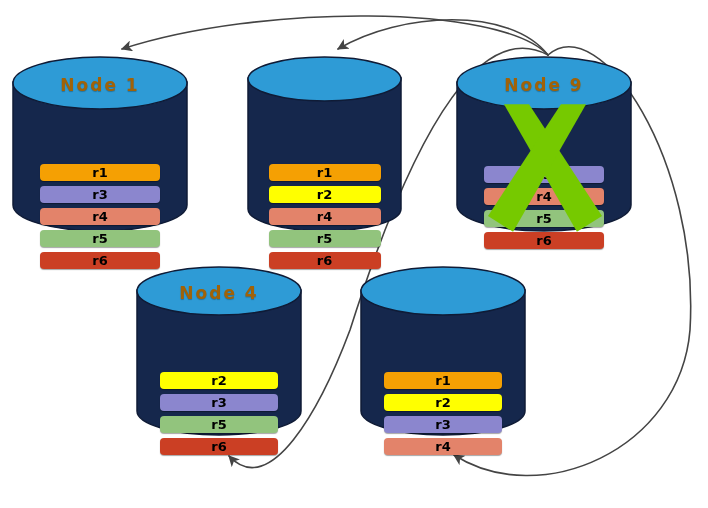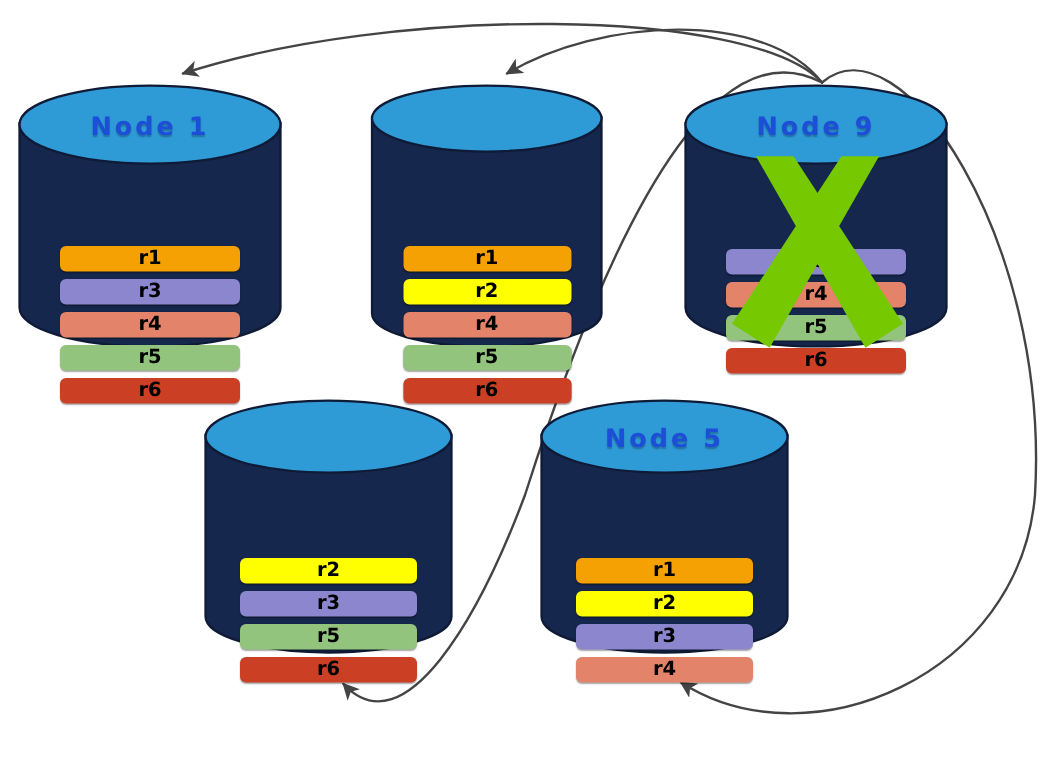--- a/index.html
+++ b/index.html
@@ -32,21 +32,21 @@
     position: absolute;
     left: 0;
     top: 0;
     overflow: visible;
   }
   .node-title {
     position: absolute;
     left: 0;
     width: 100%;
     text-align: center;
-    color: #1d4ed8;
+    color: #a16207;
     font-weight: bold;
     font-size: 17px;
     letter-spacing: 2px;
     font-family: "DejaVu Sans", sans-serif;
     text-shadow: 0 1px 1px rgba(0,0,0,0.25);
     pointer-events: none;
   }
   .bars {
     position: absolute;
     left: 0;
@@ -127,33 +127,33 @@
           <div class="bar" style="background: rgb(227, 131, 106); width: 120px;">r4</div>
           <div class="bar" style="background: rgb(146, 196, 125); width: 120px;">r5</div>
           <div class="bar" style="background: rgb(203, 63, 36); width: 120px;">r6</div>
         </div>
       </div>
       <div class="node" style="left: 136px; top: 266px; width: 166px; height: 170px;">
         <svg class="node-svg" width="166" height="170" viewBox="0 0 166 170">
           <path d="M 1 24 L 1 145 A 82 24 0 0 0 165 145 L 165 24 Z" fill="#15274C" stroke="#0F1B36" stroke-width="1.5"></path>
           <ellipse cx="83" cy="25" rx="82" ry="24" fill="#2E9BD6" stroke="#0F1B36" stroke-width="1.5"></ellipse>
         </svg>
+        <div class="node-title" style="top: 17px;">Node  4</div>
         <div class="bars" style="top: 58px;">
           <div class="bar" style="background: rgb(255, 255, 0); width: 118px;">r2</div>
           <div class="bar" style="background: rgb(139, 134, 206); width: 118px;">r3</div>
           <div class="bar" style="background: rgb(146, 196, 125); width: 118px;">r5</div>
           <div class="bar" style="background: rgb(203, 63, 36); width: 118px;">r6</div>
         </div>
       </div>
       <div class="node" style="left: 360px; top: 266px; width: 166px; height: 170px;">
         <svg class="node-svg" width="166" height="170" viewBox="0 0 166 170">
           <path d="M 1 24 L 1 145 A 82 24 0 0 0 165 145 L 165 24 Z" fill="#15274C" stroke="#0F1B36" stroke-width="1.5"></path>
           <ellipse cx="83" cy="25" rx="82" ry="24" fill="#2E9BD6" stroke="#0F1B36" stroke-width="1.5"></ellipse>
         </svg>
-        <div class="node-title" style="top: 17px;">Node  5</div>
         <div class="bars" style="top: 58px;">
           <div class="bar" style="background: rgb(245, 160, 3); width: 118px;">r1</div>
           <div class="bar" style="background: rgb(255, 255, 0); width: 118px;">r2</div>
           <div class="bar" style="background: rgb(139, 134, 206); width: 118px;">r3</div>
           <div class="bar" style="background: rgb(227, 131, 106); width: 118px;">r4</div>
         </div>
       </div>
     </div>
 
 <svg class="x-overlay" width="114" height="128" viewBox="0 0 100 112" style="left: 488px; top: 104px;">

